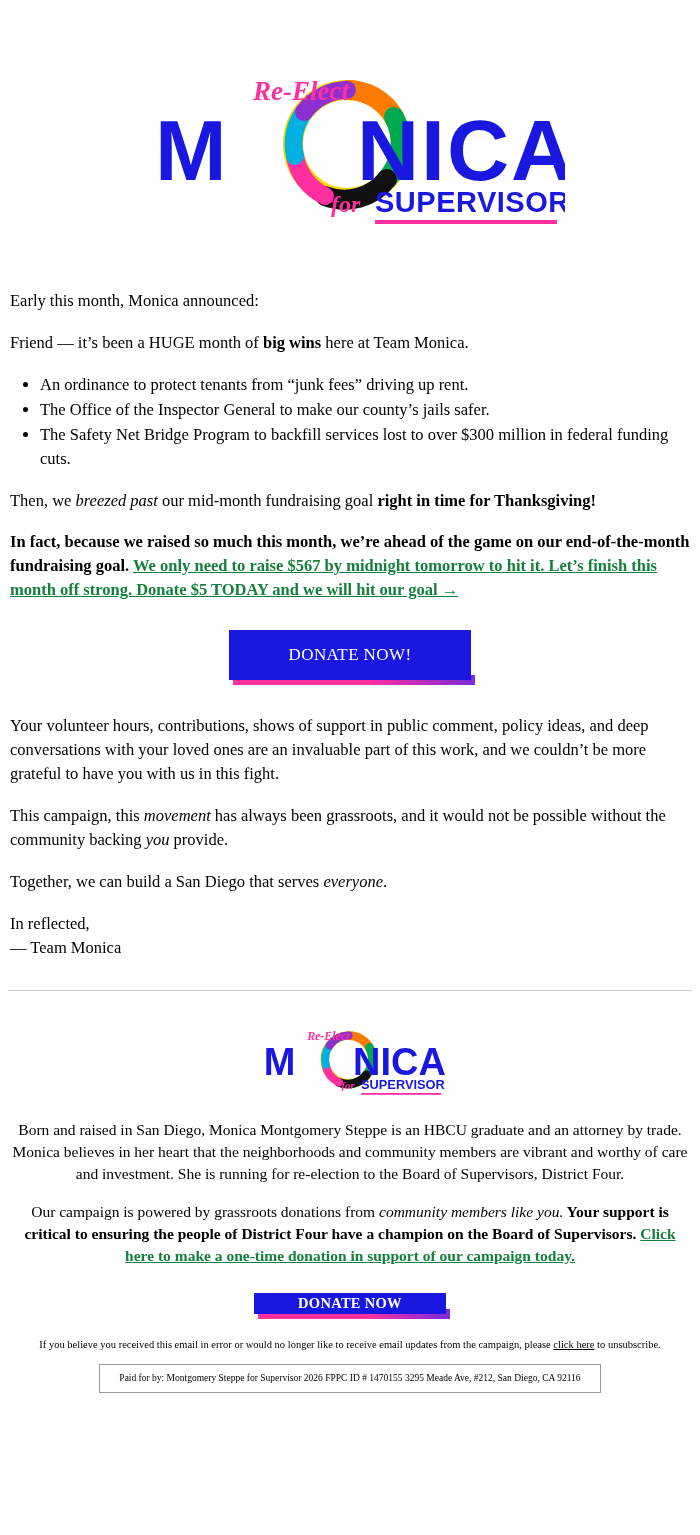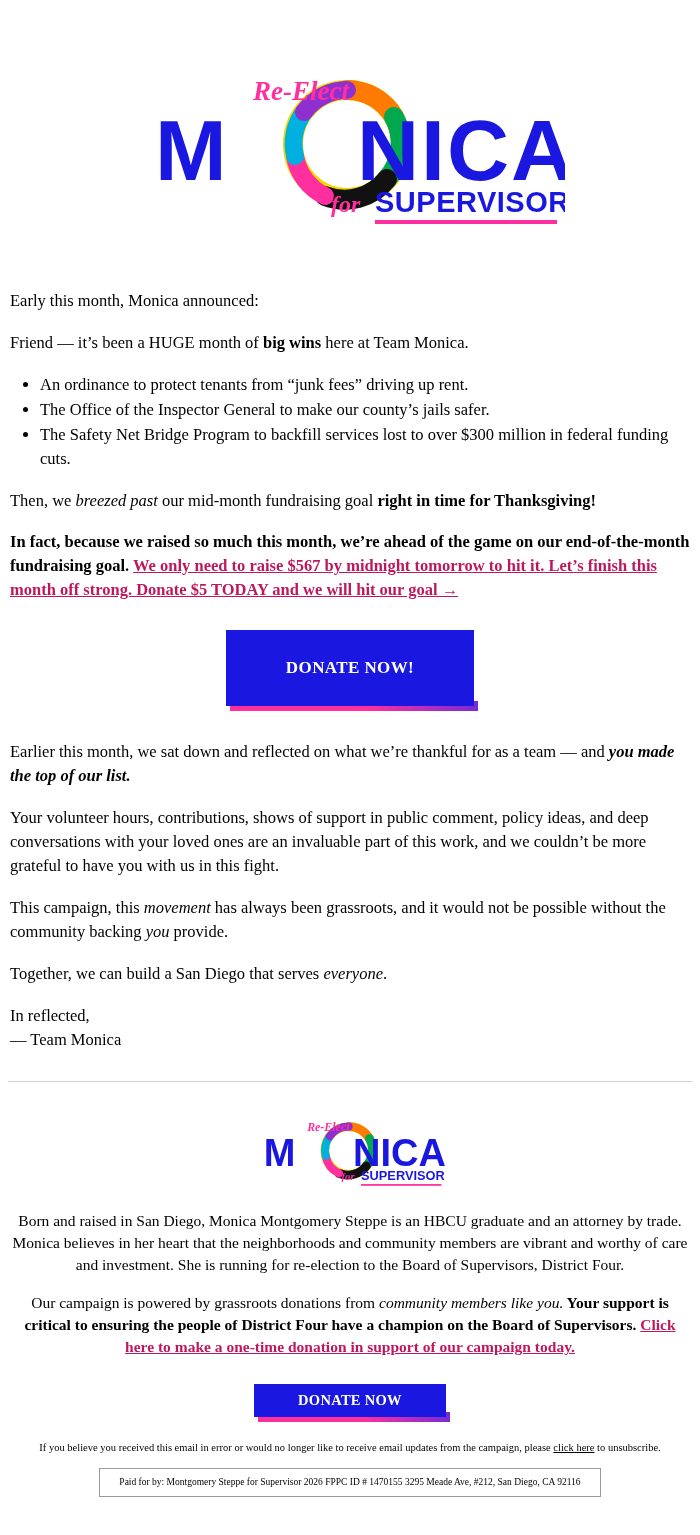--- a/index.html
+++ b/index.html
@@ -45,43 +45,43 @@
     padding-left: 30px;
     font-size: 16.5px;
     line-height: 1.45;
   }
   ul.bullets li {
     margin: 0 0 1px 0;
   }
   .b { font-weight: bold; }
   .i { font-style: italic; }
   a.inline-link {
-    color: #be185d;
+    color: #15803d;
     font-weight: bold;
     text-decoration: underline;
   }
 
   
   .btn-row {
     text-align: center;
     margin: 28px 0 34px 0;
   }
   .btn-shadow {
     display: inline-block;
     position: relative;
   }
   .donate-btn {
     display: block;
     background: #1a18e0;
     color: #ffffff;
     font-family: "Liberation Serif", serif;
-    font-weight: bold;
+    font-weight: normal;
     font-size: 17px;
     letter-spacing: 0.4px;
-    padding: 28px 60px;
+    padding: 15px 60px;
     border: none;
     text-decoration: none;
     position: relative;
     z-index: 2;
   }
   .btn-underglow {
     position: absolute;
     left: 4px;
     right: -4px;
     bottom: -5px;
@@ -92,21 +92,21 @@
 
   .btn-row-small { text-align:center; margin: 26px 0 18px 0; }
   .donate-btn-small {
     display: block;
     background: #1a18e0;
     color: #ffffff;
     font-family: "Liberation Serif", serif;
     font-weight: bold;
     font-size: 14.5px;
     letter-spacing: 0.3px;
-    padding: 8px 44px;
+    padding: 2px 44px;
     text-decoration: none;
     position: relative;
     z-index: 2;
   }
 
   
   hr.divider {
     border: none;
     border-top: 1px solid #cfcfcf;
     margin: 30px 8px 24px 8px;
@@ -207,23 +207,20 @@
       <span class="b">In fact, because we raised so much this month, we’re ahead of the game on our end-of-the-month fundraising goal. </span><a class="inline-link" href="#">We only need to raise $567 by midnight tomorrow to hit it. Let’s finish this month off strong. Donate $5 TODAY and we will hit our goal →</a>
     </p>
 
     <div class="btn-row">
       <span class="btn-shadow">
         <span class="btn-underglow"></span>
         <a class="donate-btn" href="#">DONATE NOW!</a>
       </span>
     </div>
 
-    <p class="body-text">
-      <span>Earlier this month, we sat down and reflected on what we’re thankful for as a team — and </span><span class="b i">you made the top of our list.</span>
-    </p>
 
     <p class="body-text">Your volunteer hours, contributions, shows of support in public comment, policy ideas, and deep conversations with your loved ones are an invaluable part of this work, and we couldn’t be more grateful to have you with us in this fight.</p>
 
     <p class="body-text">
       <span>This campaign, this </span><span class="i">movement</span><span> has always been grassroots, and it would not be possible without the community backing </span><span class="i">you</span><span> provide.</span>
     </p>
 
 
     <p class="body-text">
       <span>Together, we can build a San Diego that serves </span><span class="i">everyone</span><span>.</span>

